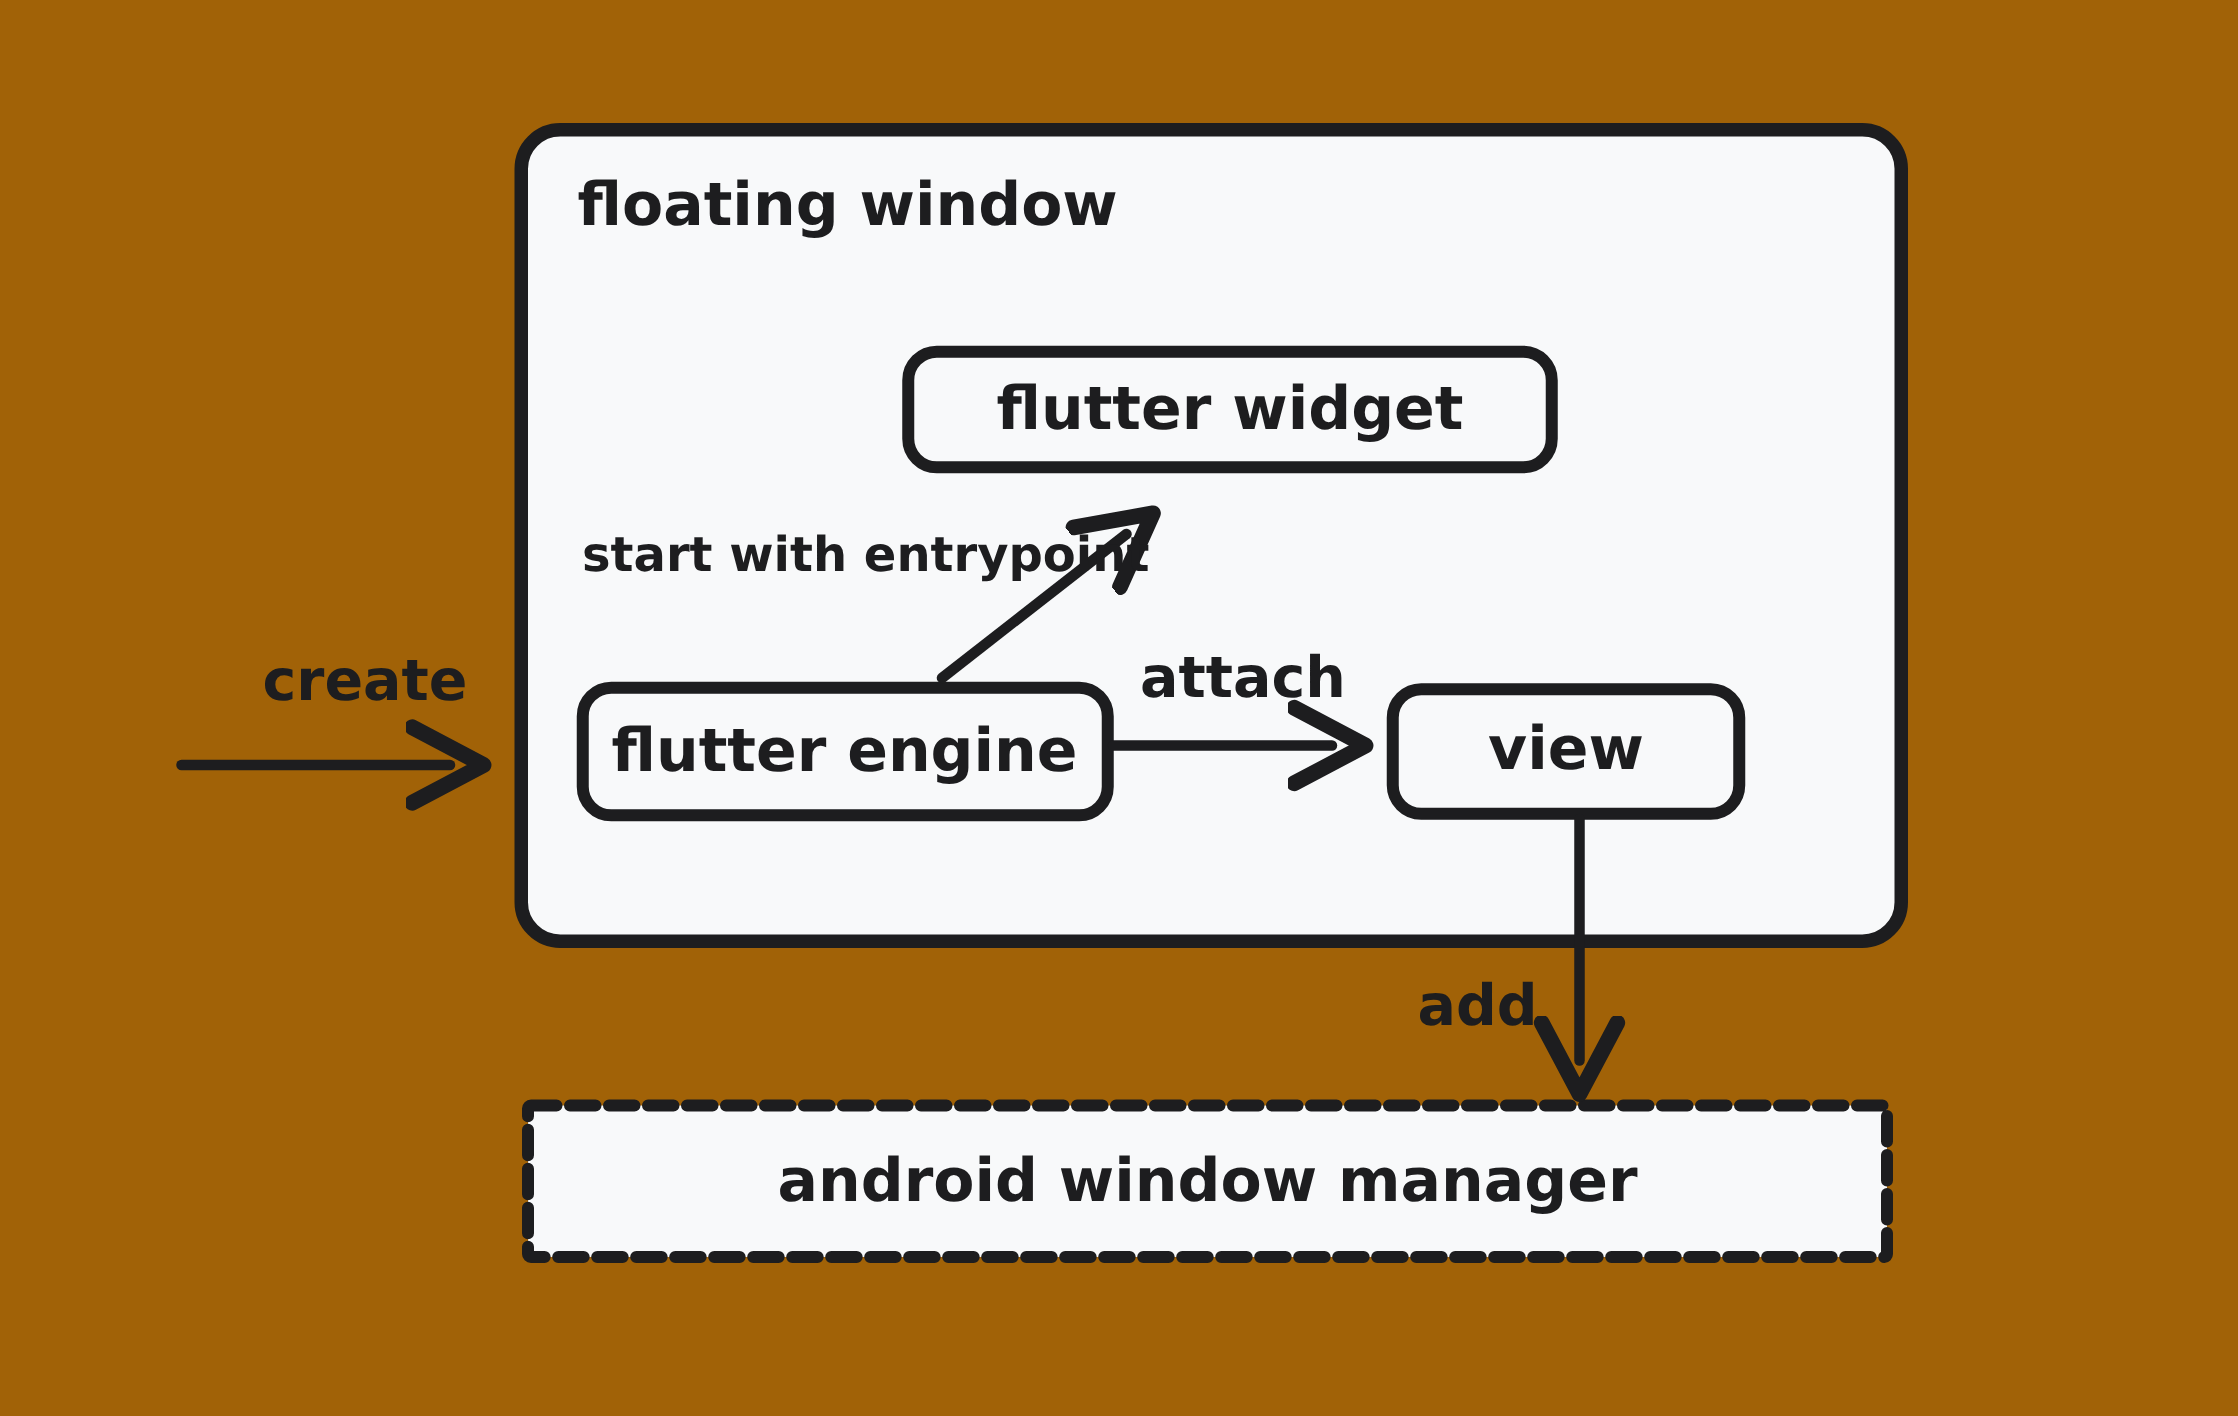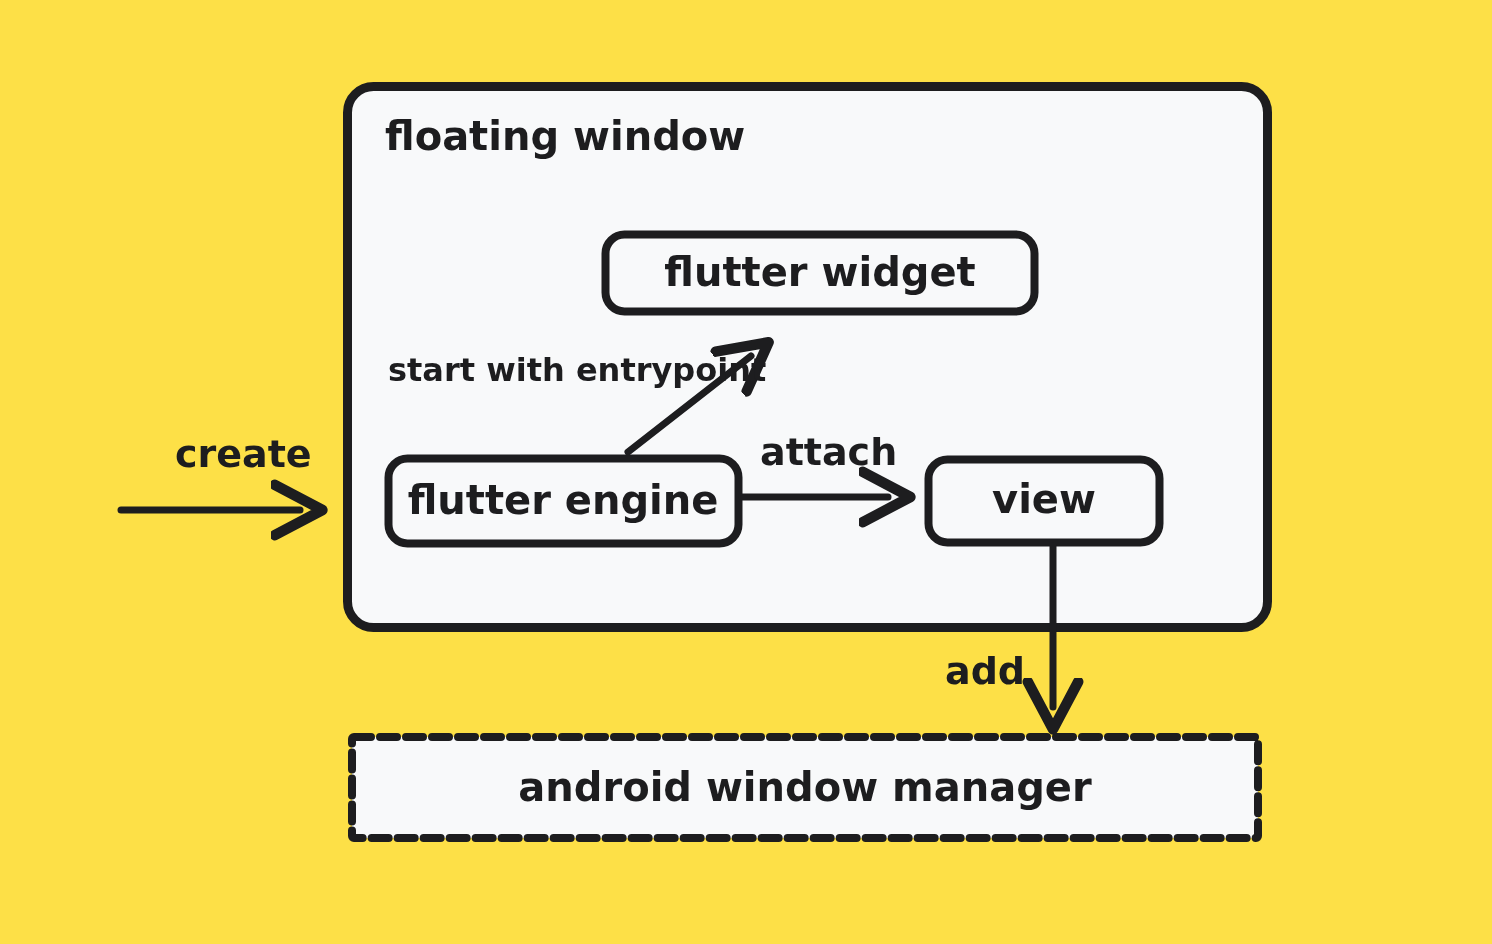--- a/index.html
+++ b/index.html
@@ -10,21 +10,21 @@
     width: 1492px;
     height: 944px;
     background: #f6f7f9;
     font-family: "DejaVu Sans", sans-serif;
     overflow: hidden;
   }
   #canvas {
     position: relative;
     width: 1492px;
     height: 944px;
-    background: #fde047;
+    background: #a16207;
   }
   #diagram-svg {
     position: absolute;
     left: 0;
     top: 0;
     width: 1492px;
     height: 944px;
   }
   .node-text {
     font-family: "DejaVu Sans", sans-serif;

